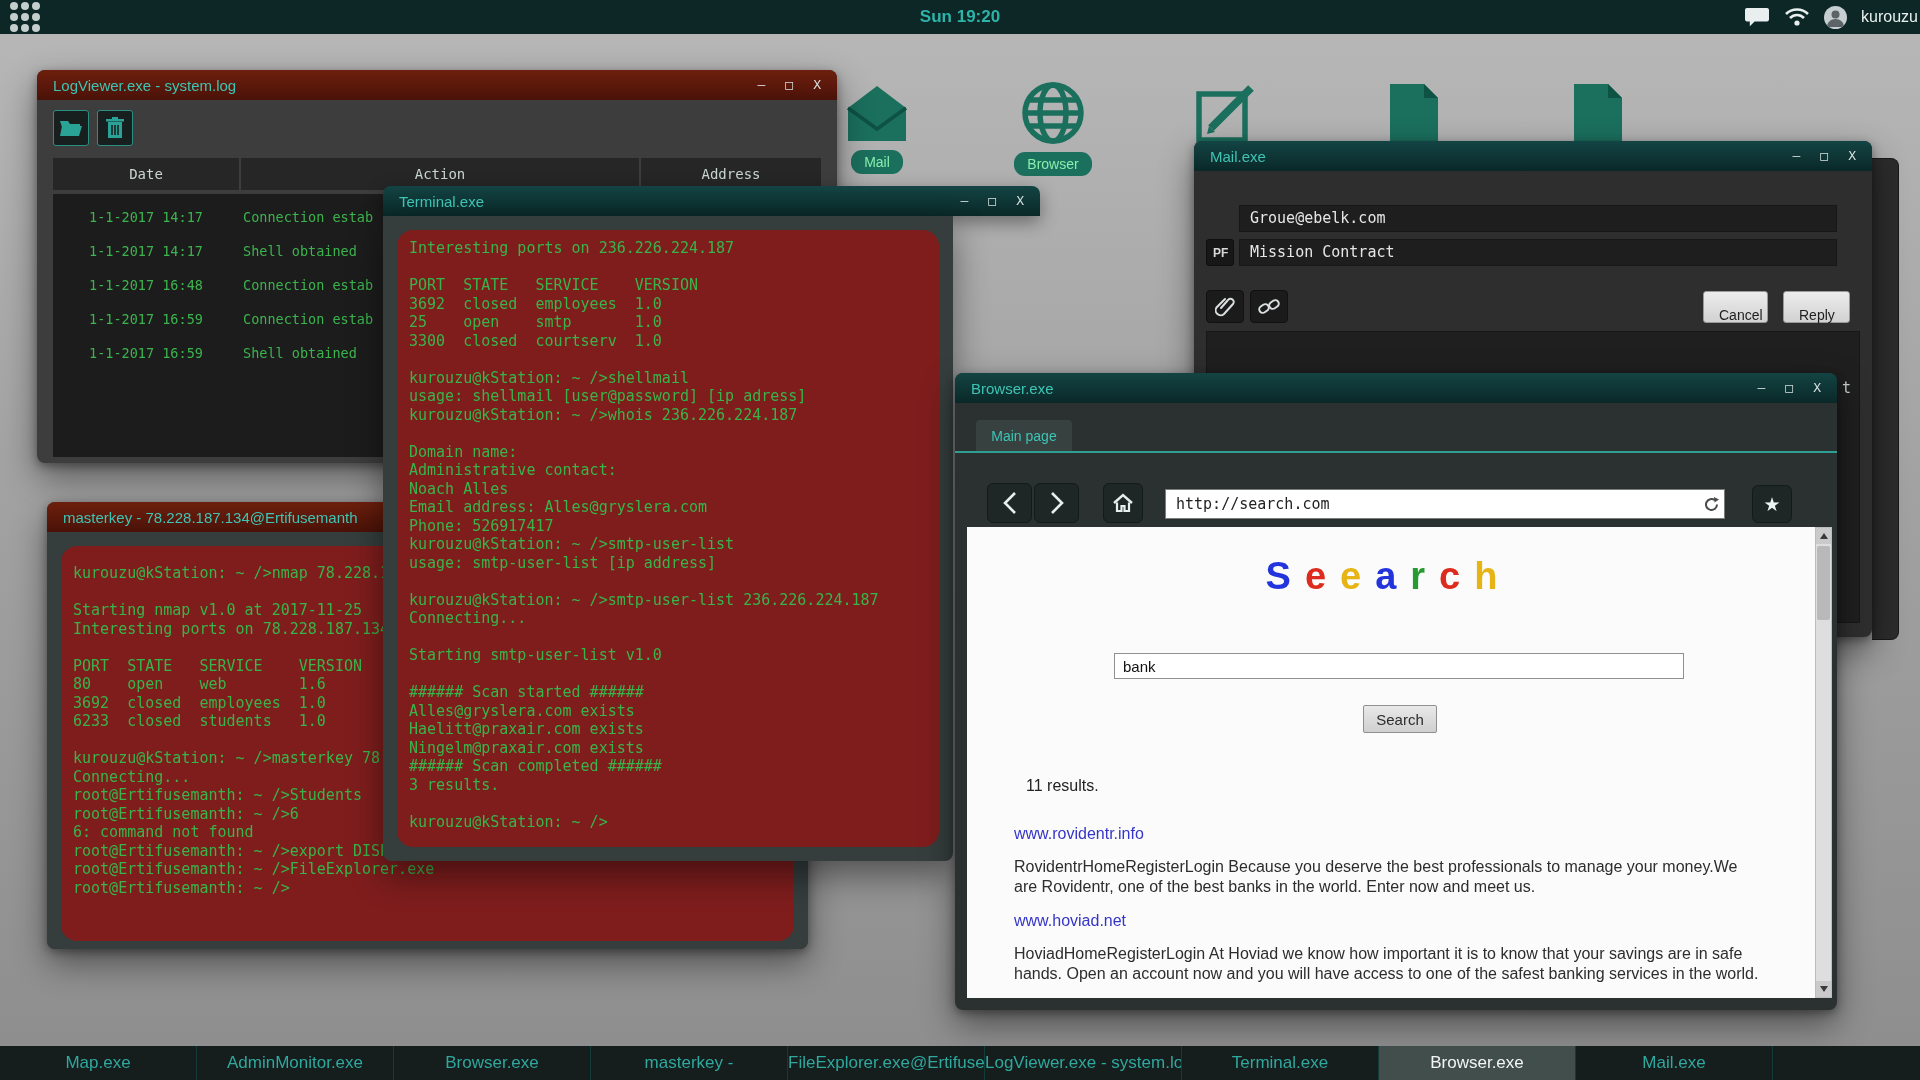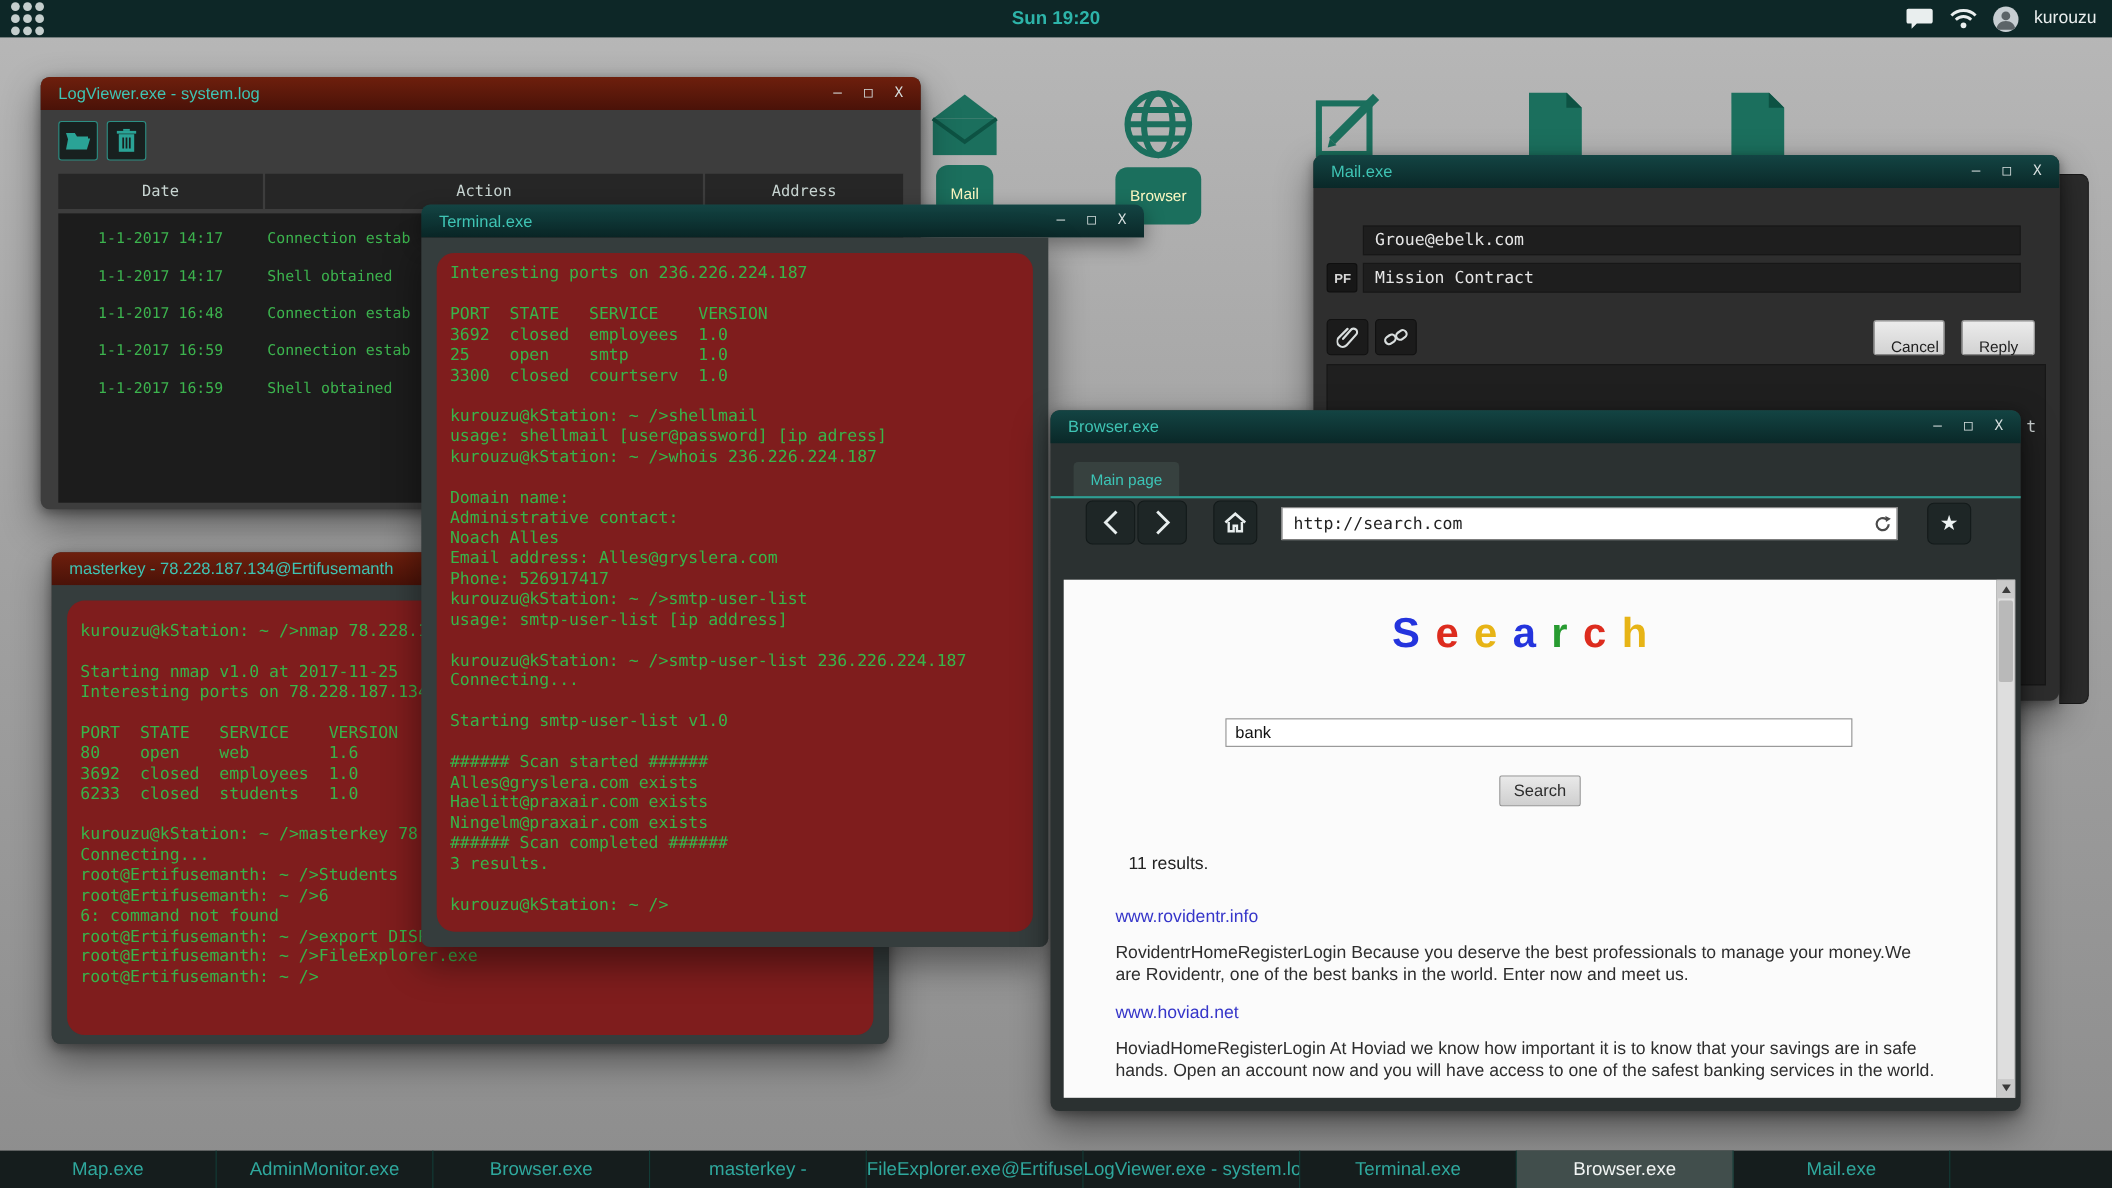--- a/index.html
+++ b/index.html
@@ -6,28 +6,28 @@
   .screen{position:relative;width:1920px;height:1080px;overflow:hidden;
     background:linear-gradient(180deg,#b8b8b8 0%,#a2a2a2 45%,#8d8d8d 100%);
     font-family:"Liberation Sans",sans-serif;}
 
   
   .topbar{position:absolute;left:0;top:0;width:1920px;height:34px;background:#0d2727;
     display:flex;align-items:center;z-index:20;}
   .grid-icon{margin-left:10px;display:grid;grid-template-columns:repeat(3,8px);grid-gap:3px;cursor:pointer;}
   .grid-icon span{width:8px;height:8px;border-radius:50%;background:#c4cecd;}
   .clock{position:absolute;left:0;right:0;text-align:center;color:#2db4a9;font-size:17px;font-weight:bold;}
-  .tb-right{margin-left:auto;display:flex;align-items:center;gap:14px;padding-right:14px;z-index:1;}
+  .tb-right{margin-left:auto;display:flex;align-items:center;gap:14px;padding-right:2px;z-index:1;}
   .username{color:#e9eeee;font-size:16px;}
   .avatar{width:23px;height:23px;border-radius:50%;background:#c7ced2;display:flex;align-items:center;justify-content:center;overflow:hidden;}
 
   
   .dicon{position:absolute;width:90px;text-align:center;z-index:1;}
-  .dicon .pill{display:inline-block;margin-top:6px;background:#1b6f5d;color:#fef9c3;font-size:14px;
-    border-radius:11px;padding:18px 13px;min-width:18px;min-height:16px;}
+  .dicon .pill{display:inline-block;margin-top:6px;background:#1b6f5d;color:#86efac;font-size:14px;
+    border-radius:11px;padding:4px 13px;min-width:18px;min-height:16px;}
 
   
   .window{position:absolute;border-radius:8px;box-shadow:0 14px 34px rgba(0,0,0,.45),0 3px 10px rgba(0,0,0,.35);}
   .titlebar{height:30px;display:flex;align-items:center;padding:0 16px;border-radius:8px 8px 0 0;}
   .titlebar.red{background:linear-gradient(180deg,#6e1f0d,#4a1208);}
   .titlebar.teal{background:linear-gradient(180deg,#134443,#0a2828);}
   .title{color:#3fc4b4;font-size:15px;}
   .controls{margin-left:auto;display:flex;gap:20px;color:#d7dfdf;font-family:"DejaVu Sans Mono",monospace;font-size:13px;}
   .ctl{cursor:pointer;line-height:30px;}
 
@@ -84,21 +84,21 @@
     border:1px solid #171717;box-sizing:border-box;padding:12px 14px;
     font-family:"DejaVu Sans Mono",monospace;font-size:15px;line-height:19px;color:#ccd2d2;white-space:pre;}
   .mail-ip{color:#ffffff;font-weight:bold;}
   .mail-tail{position:absolute;left:648px;top:238px;font-family:"DejaVu Sans Mono",monospace;font-size:15px;color:#ccd2d2;}
 
   
   #w-browser{left:955px;top:373px;width:882px;height:637px;background:#2b3131;z-index:8;}
   .tabstrip{position:absolute;left:0;top:30px;width:100%;height:50px;border-bottom:2px solid #2f9e93;box-sizing:border-box;}
   .btab{position:absolute;left:21px;bottom:0;width:96px;height:31px;background:#37413f;color:#3cc4b6;
     font-size:14px;display:flex;align-items:center;justify-content:center;border-radius:4px 4px 0 0;cursor:pointer;}
-  .btoolbar{position:absolute;left:0;top:64px;width:100%;height:90px;}
+  .btoolbar{position:absolute;left:0;top:92px;width:100%;height:90px;}
   .nav-btn{position:absolute;top:18px;width:45px;height:40px;background:#1e2626;border:1px solid #131a1a;
     border-radius:6px;display:flex;align-items:center;justify-content:center;padding:0;cursor:pointer;}
   .url-box{position:absolute;left:210px;top:24px;width:560px;height:30px;background:#fff;border:1px solid #7c7c7c;
     box-sizing:border-box;display:flex;align-items:center;}
   .url-text{flex:1;padding-left:10px;font-family:"DejaVu Sans Mono",monospace;font-size:15px;color:#222;
     border:none;background:transparent;outline:none;}
   .reload{width:26px;display:flex;align-items:center;justify-content:center;cursor:pointer;}
   .star-btn{position:absolute;left:797px;top:20px;width:40px;height:38px;background:#1e2626;border:1px solid #131a1a;
     border-radius:6px;color:#eef3f3;font-size:19px;cursor:pointer;}
   .bcontent{position:absolute;left:12px;top:154px;width:848px;height:471px;background:#fbfbfb;overflow:hidden;}

